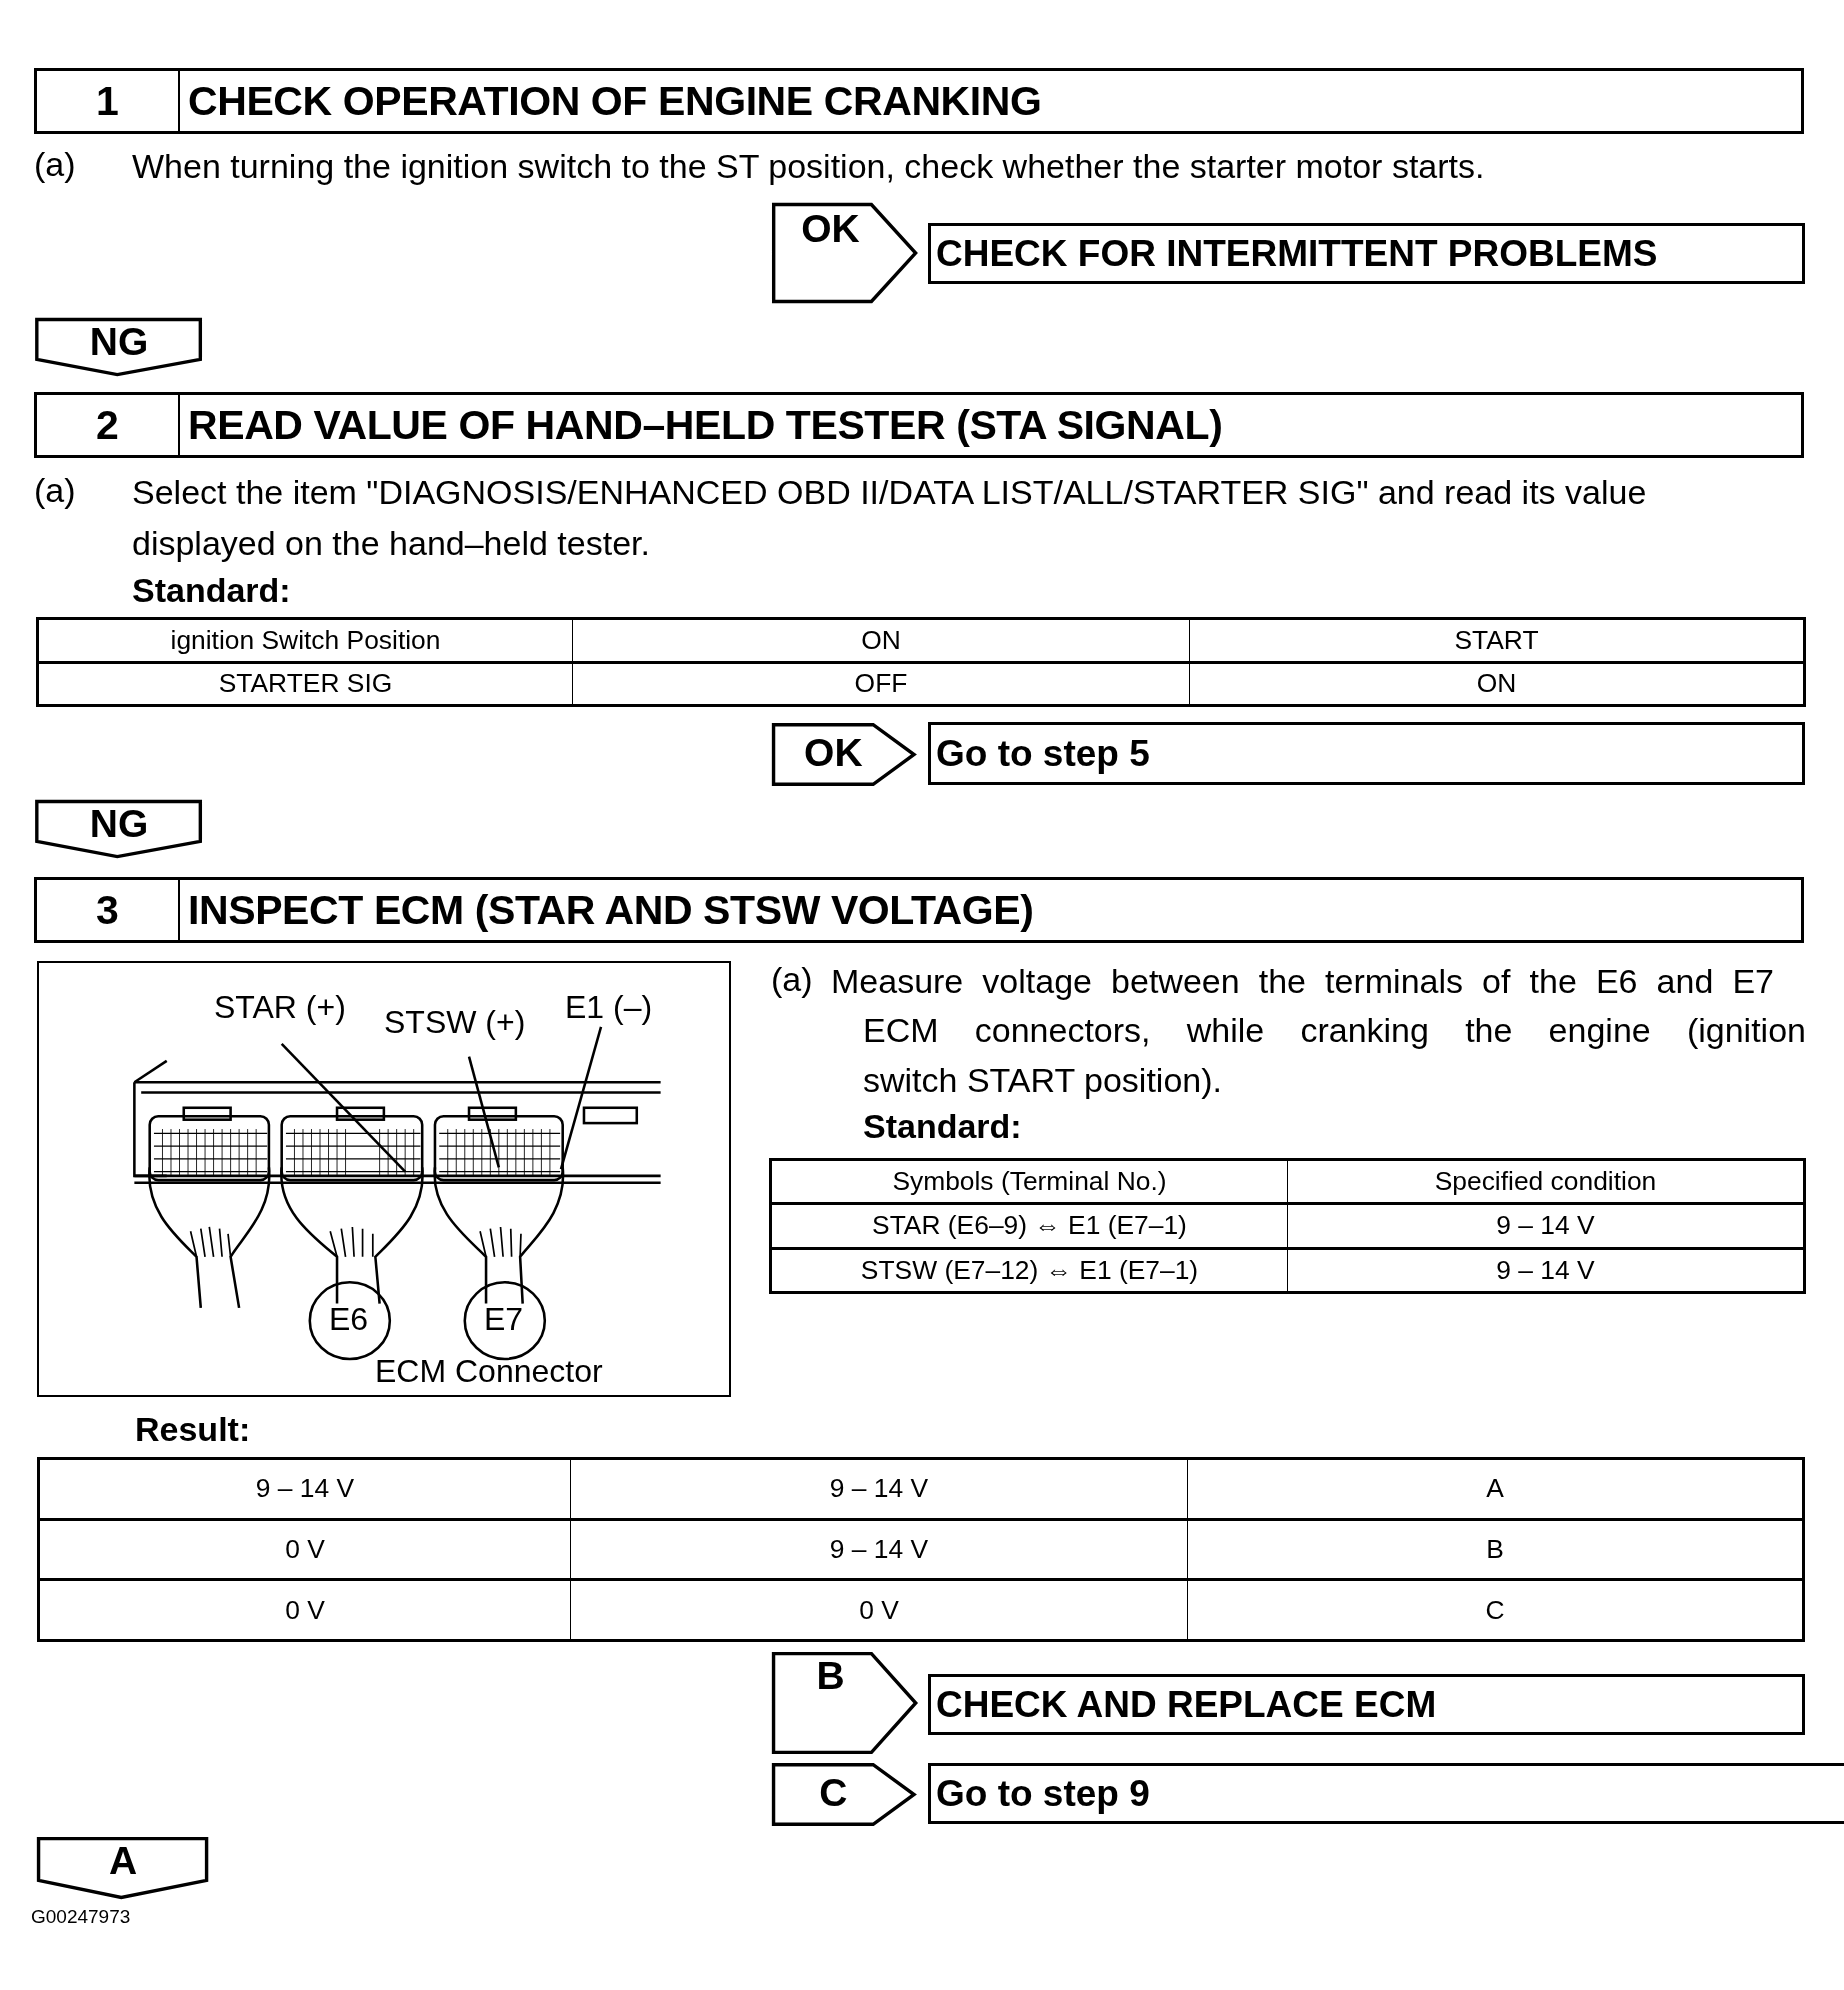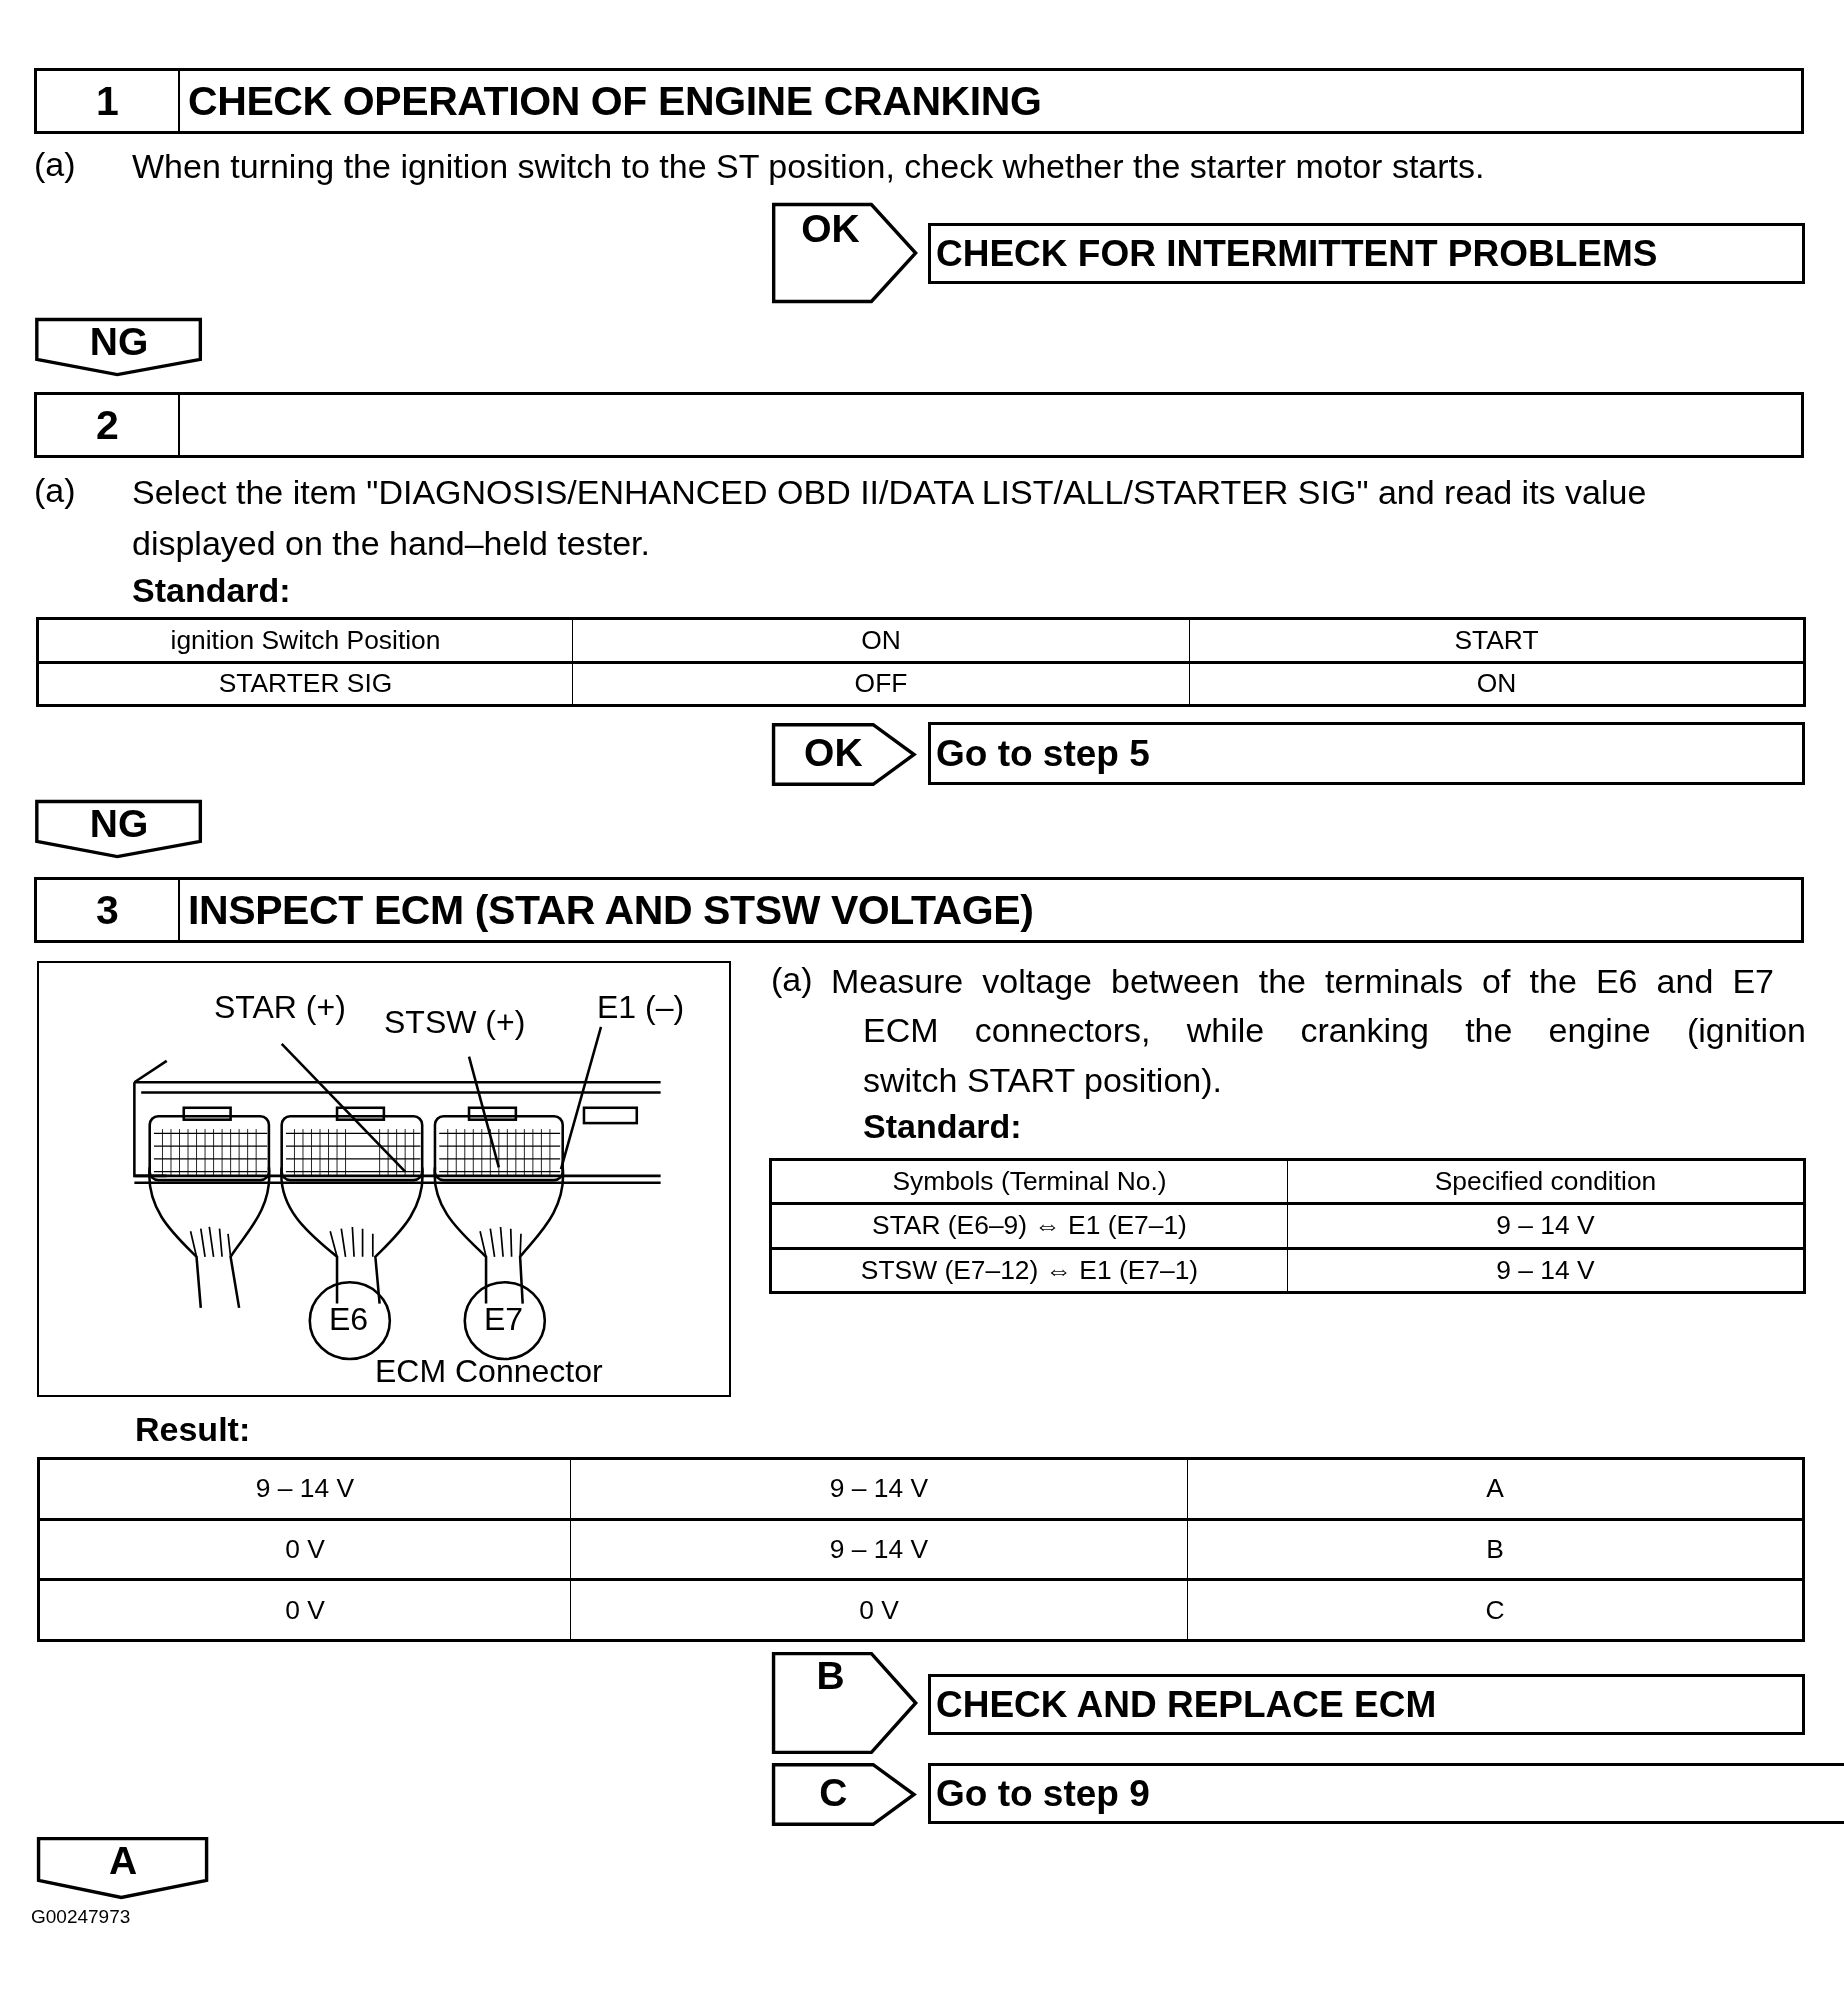--- a/index.html
+++ b/index.html
@@ -46,20 +46,21 @@
 
 <div class="branch" style="left:34px;top:317px;width:170px;height:61px;">
   <svg width="170" height="61" viewBox="0 0 200 72">
     <polygon points="3,3 196,3 196,50 98,68 3,50" fill="#fff" stroke="#000" stroke-width="4"></polygon>
   </svg>
   <div class="branch-label" style="left:0;top:3.4px;width:170px;">NG</div>
 </div>
 
 <div class="step-header" style="top:392px;height:66px;">
   <div class="step-num">2</div>
+  <div class="step-title">READ VALUE OF HAND–HELD TESTER (STA SIGNAL)</div>
 </div>
 <div class="para-label" style="left:34px;top:471px;">(a)</div>
 <div class="para-text" style="left:132px;top:467px;">Select the item "DIAGNOSIS/ENHANCED OBD II/DATA LIST/ALL/STARTER SIG" and read its value</div>
 <div class="para-text" style="left:132px;top:518px;">displayed on the hand–held tester.</div>
 <div class="bold-label" style="left:132px;top:571px;">Standard:</div>
 
 <table class="std" style="left:36px;top:617px;width:1770px;height:90px;">
   <colgroup>
       <col style="width:535px">
       <col style="width:617px">
@@ -155,21 +156,21 @@
       <line x1="285" y1="95" x2="430" y2="245"></line>
       <line x1="505" y1="110" x2="540" y2="240"></line>
       <line x1="660" y1="75" x2="613" y2="242"></line>
 
       <ellipse cx="365" cy="420" rx="47" ry="45"></ellipse>
       <ellipse cx="547" cy="420" rx="47" ry="45"></ellipse>
     </g>
   </svg>
   <div class="diag-label" style="left:175px;top:25.6px;">STAR (+)</div>
   <div class="diag-label" style="left:345px;top:41px;">STSW (+)</div>
-  <div class="diag-label" style="left:526px;top:25.6px;margin-left:32px;">E1 (–)</div>
+  <div class="diag-label" style="left:526px;top:25.6px;">E1 (–)</div>
   <div class="diag-label" style="left:290px;top:338px;">E6</div>
   <div class="diag-label" style="left:445px;top:338px;">E7</div>
   <div class="diag-label" style="left:336px;top:390px;">ECM Connector</div>
 </div>
 
 <div class="para-label" style="left:771px;top:960px;">(a)</div>
 <div class="para-text justify" style="left:831px;top:956px;width:943px;text-align-last:justify;">Measure voltage between the terminals of the E6 and E7</div>
 <div class="para-text justify" style="left:863px;top:1005px;width:943px;text-align-last:justify;">ECM connectors, while cranking the engine (ignition</div>
 <div class="para-text" style="left:863px;top:1055px;">switch START position).</div>
 <div class="bold-label" style="left:863px;top:1107px;">Standard:</div>

